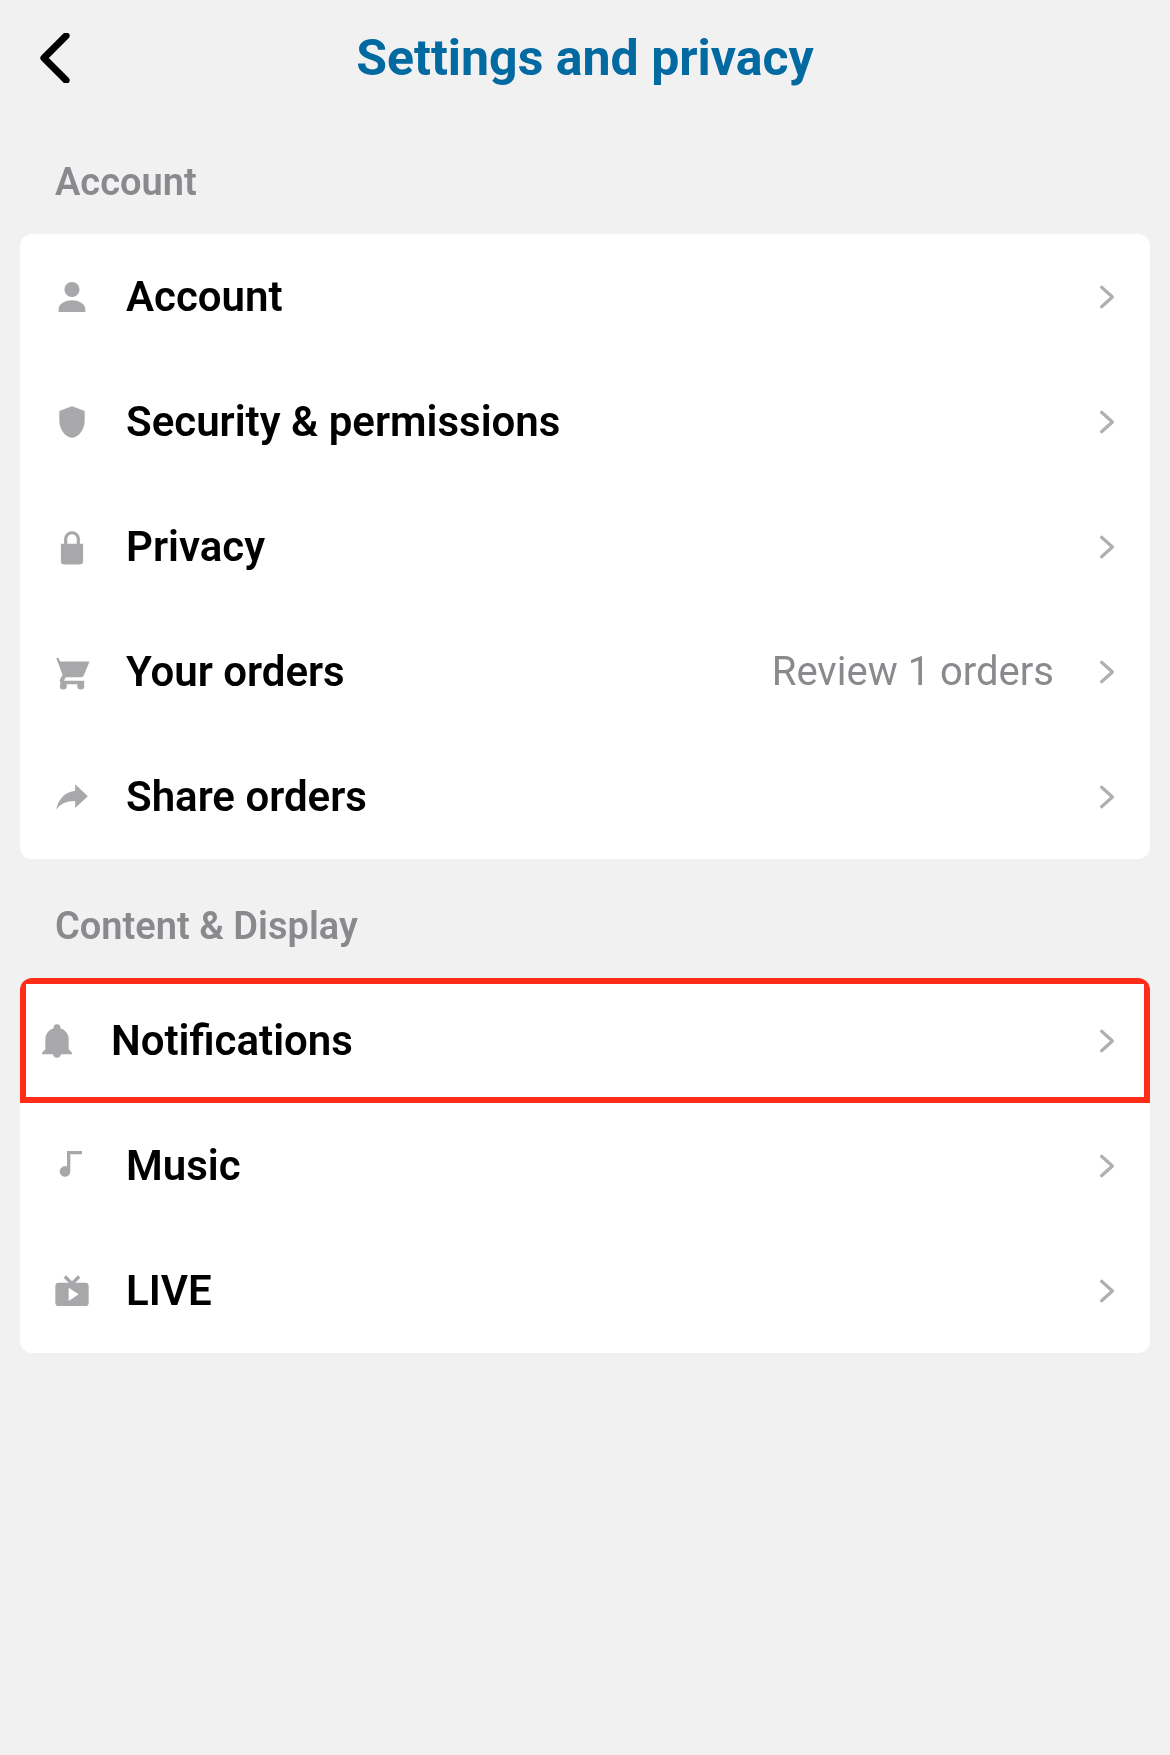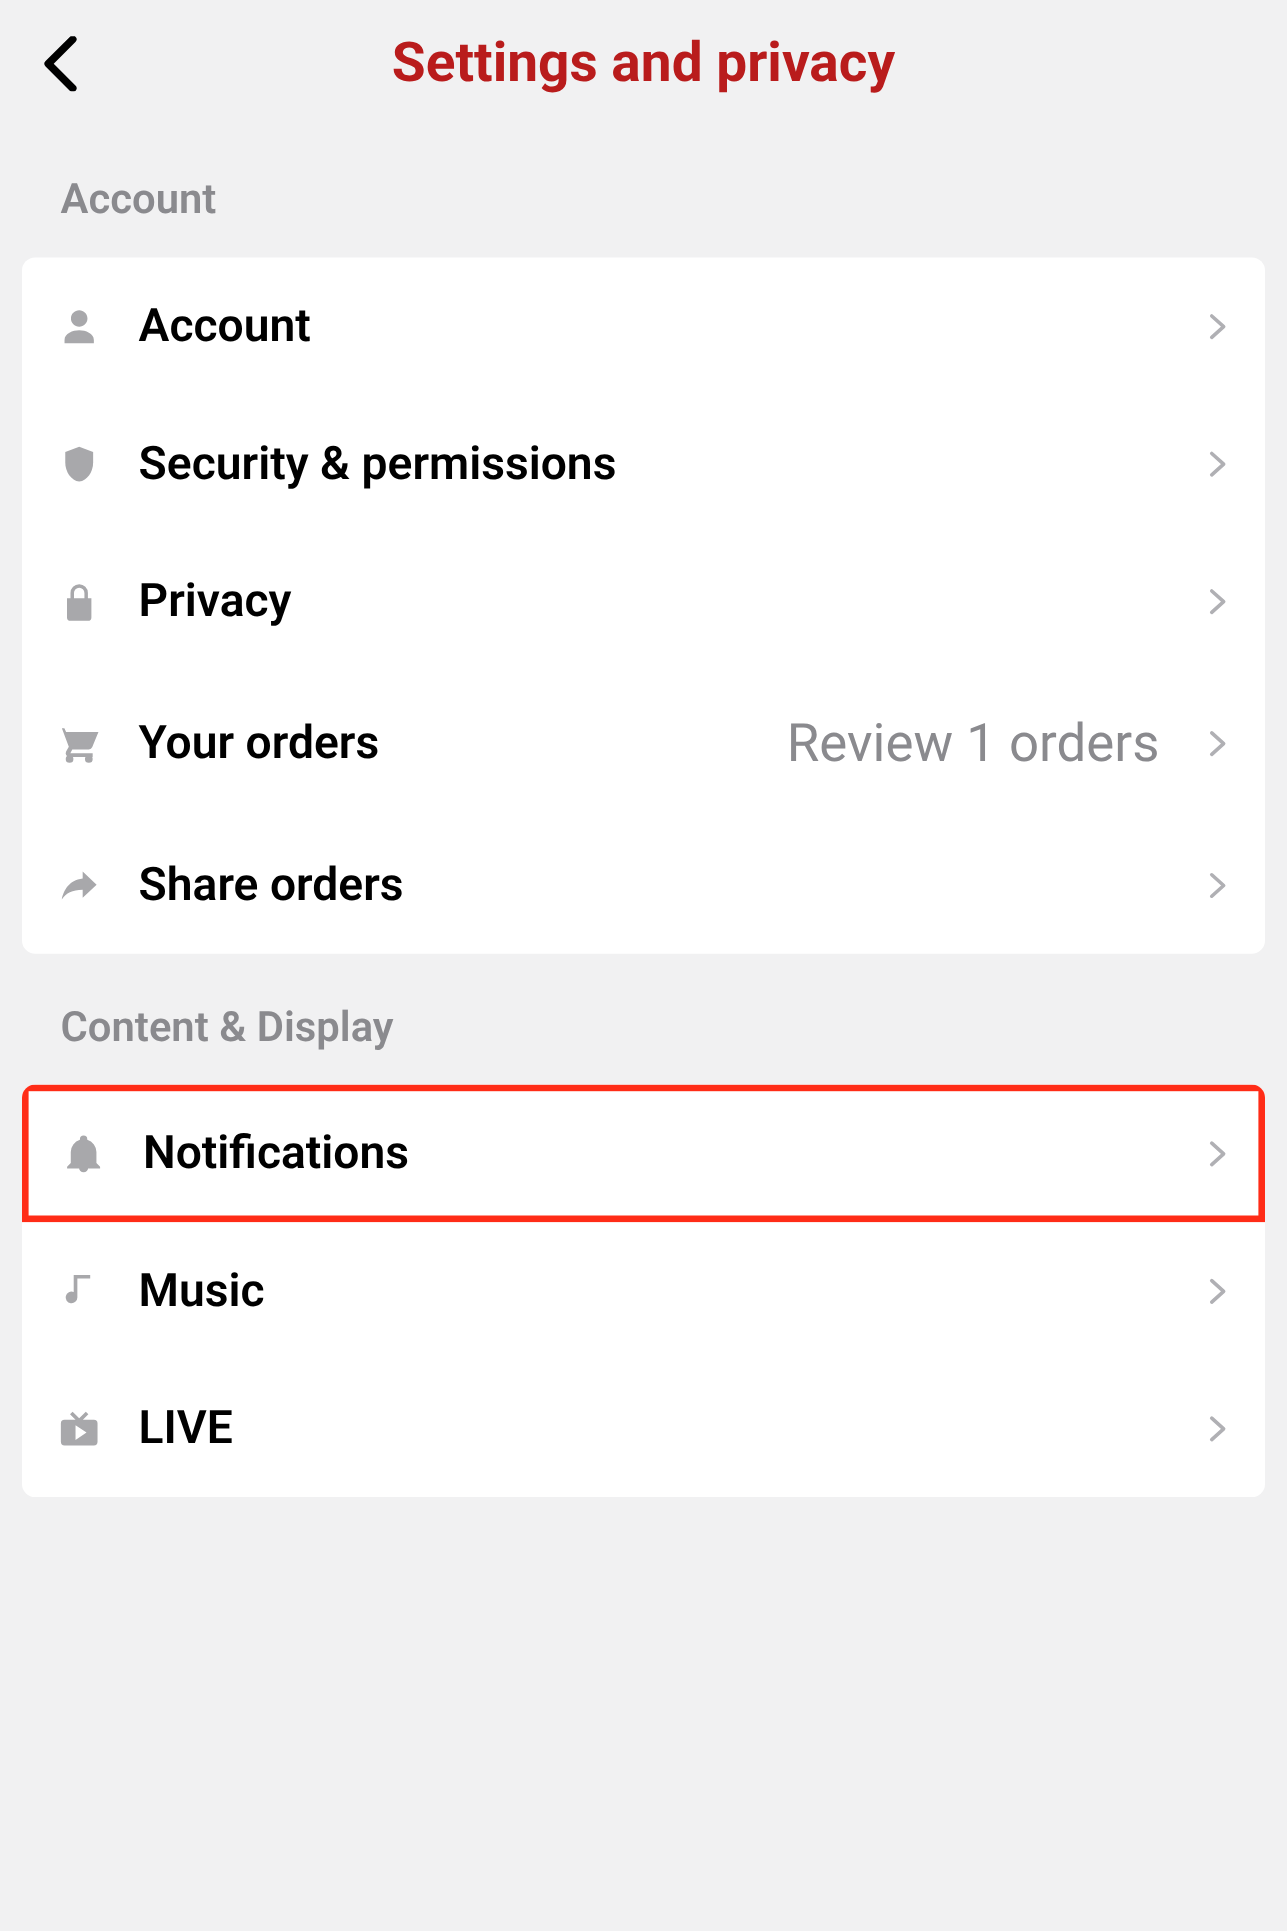--- a/index.html
+++ b/index.html
@@ -29,21 +29,21 @@
       width: 50px;
       height: 50px;
       display: flex;
       align-items: center;
       justify-content: center;
       cursor: pointer;
     }
     .page-title {
       font-size: 50px;
       font-weight: 700;
-      color: #b91c1c;
+      color: #0369a1;
       text-align: right;
     }
     .section-heading {
       font-size: 38px;
       font-weight: 600;
       color: #8a8a8e;
       padding: 45px 55px 30px 55px;
     }
     .card {
       background: #fff;
@@ -53,41 +53,41 @@
     }
     .list-item {
       display: flex;
       align-items: center;
       padding: 38px 30px 38px 30px;
       cursor: pointer;
       gap: 32px;
     }
     .list-item.highlighted {
       border: 6px solid #ff2c17;
-      padding: 32px 24px 32px 28px;
+      padding: 32px 24px 32px 9px;
     }
     .item-icon {
       width: 44px;
       height: 44px;
       display: flex;
       align-items: center;
       justify-content: center;
       flex-shrink: 0;
     }
     .item-icon svg {
       fill: #a8a8ab;
     }
     .item-label {
       flex: 1;
       font-size: 42px;
       font-weight: 600;
       color: #000;
     }
     .item-detail {
-      font-size: 48px;
+      font-size: 40px;
       color: #8a8a8e;
       margin-right: 8px;
     }
     .chevron-right {
       width: 26px;
       height: 26px;
       flex-shrink: 0;
     }
     .chevron-right svg {
       stroke: #b0b0b4;

